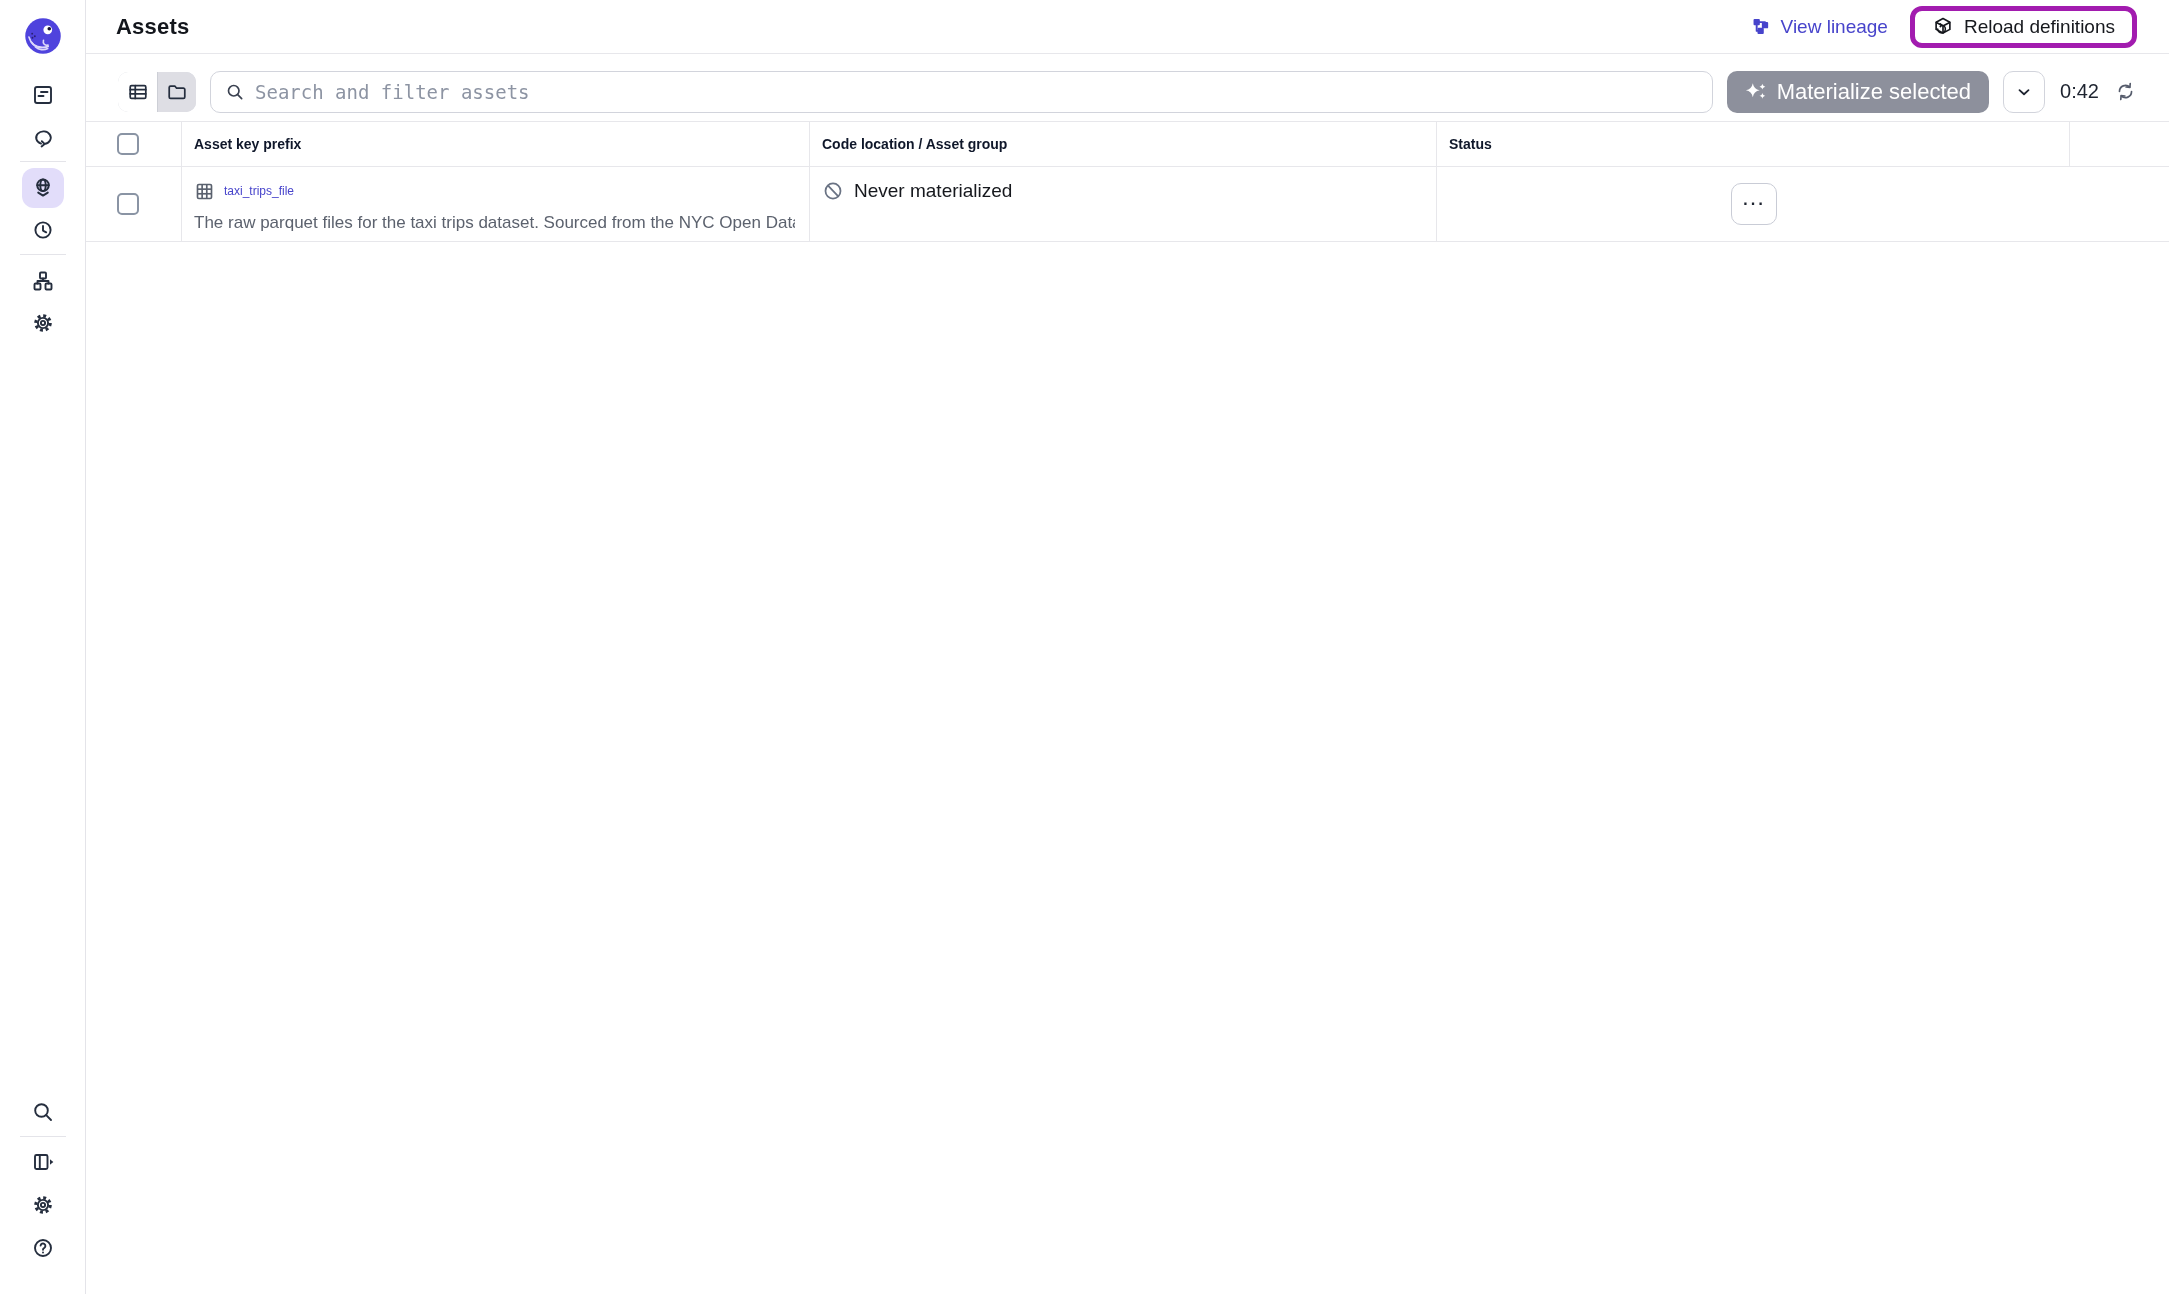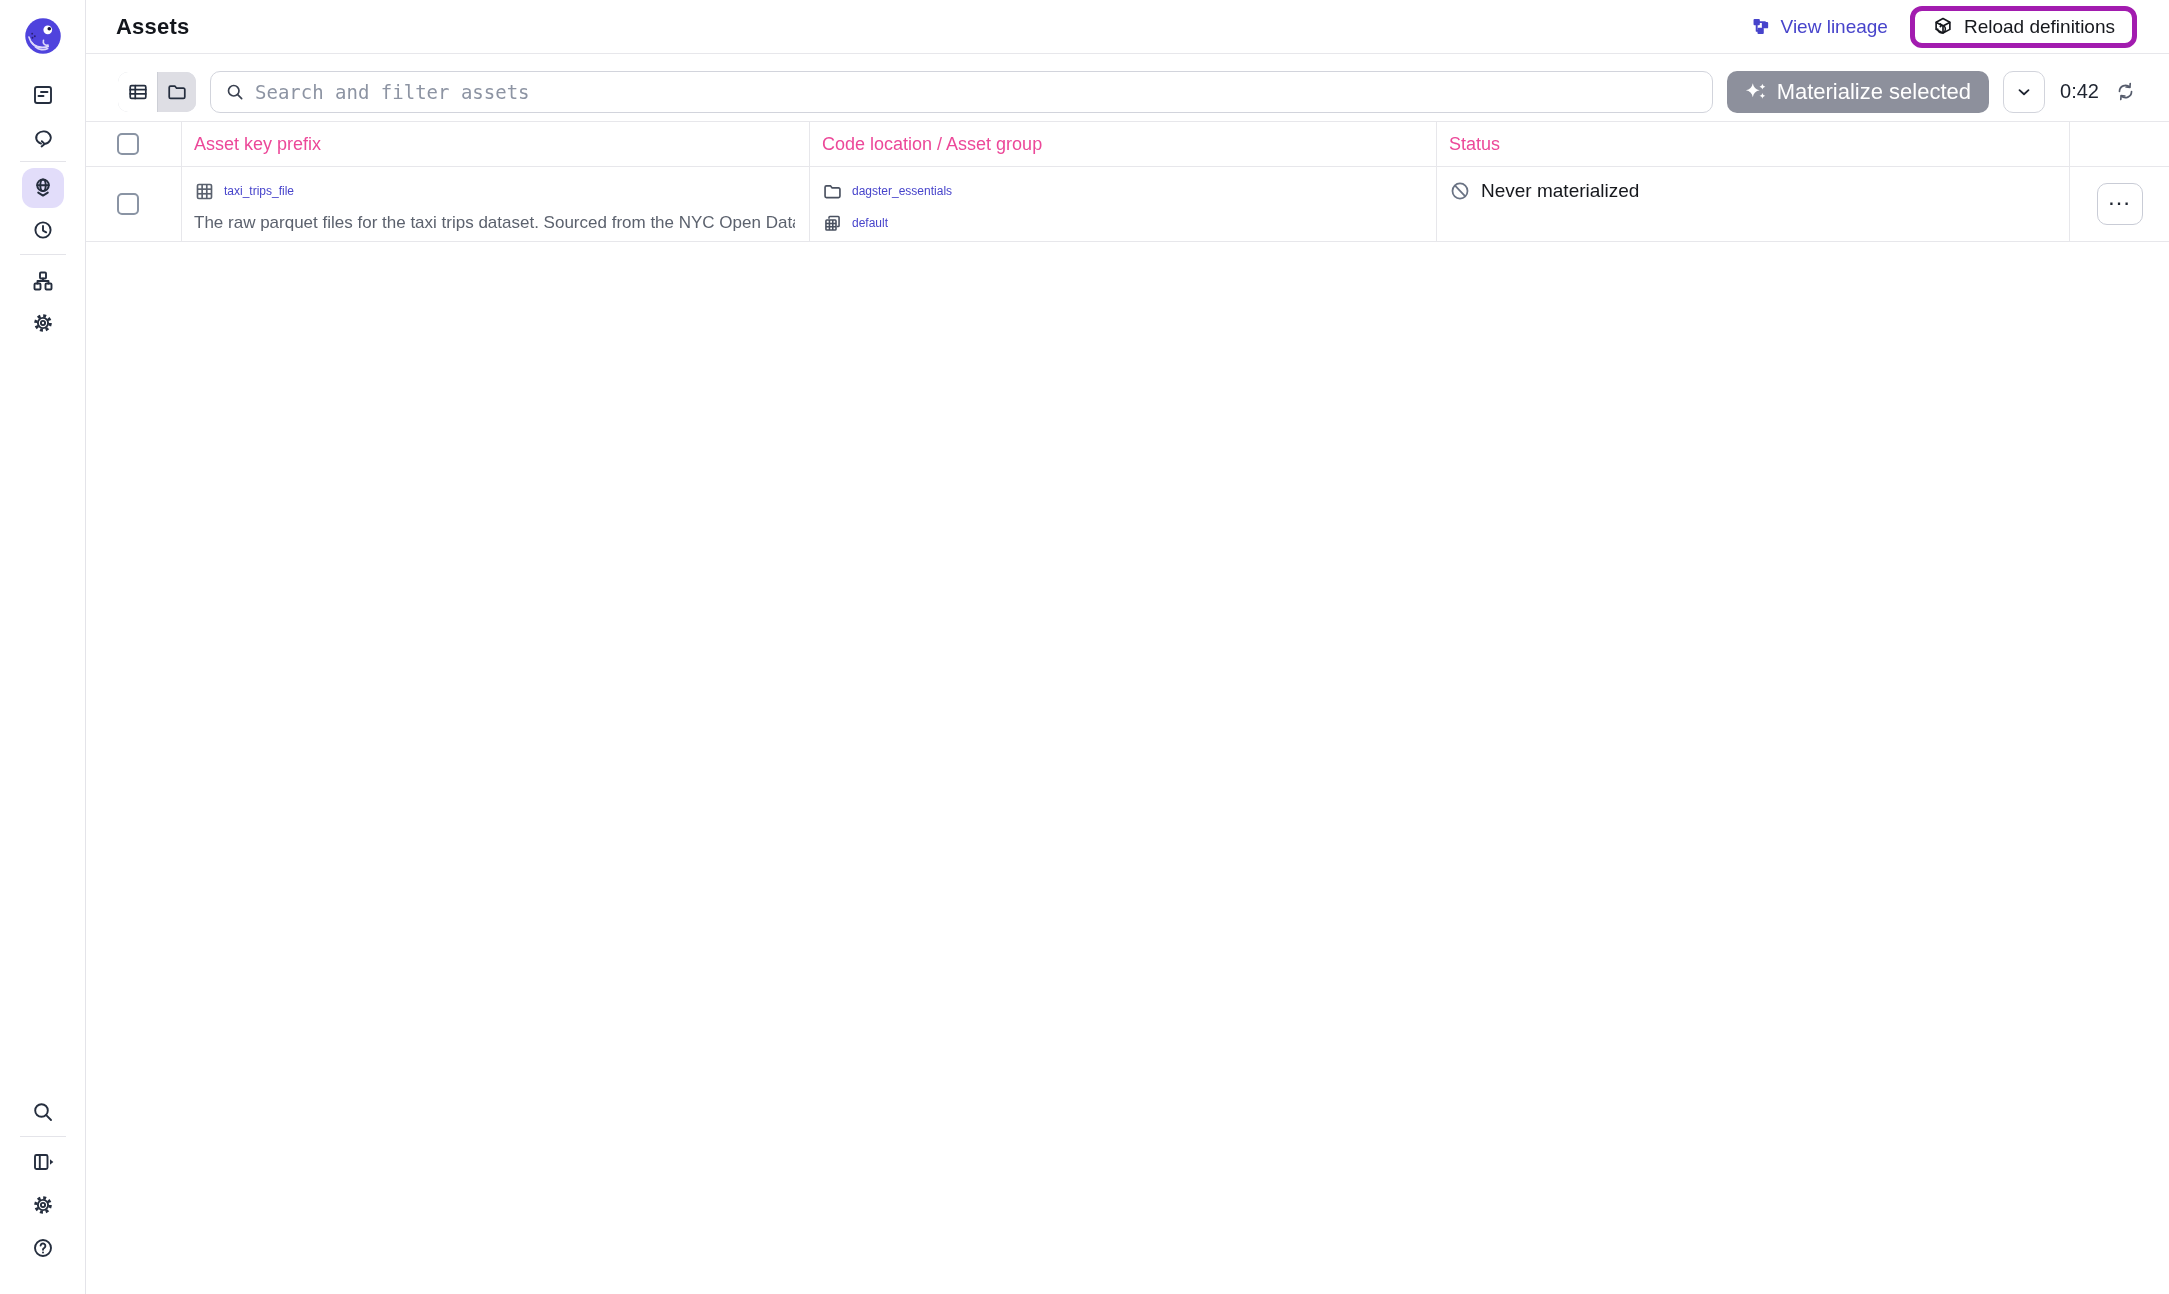--- a/index.html
+++ b/index.html
@@ -57,21 +57,21 @@
   .timer { font-size:20px; color:#1E2430; flex:none; margin-left:1px; }
   .refresh-btn { border:none; background:none; cursor:pointer; display:flex; padding:2px; flex:none; }
 
   
   .t-head, .t-row { display:grid; grid-template-columns:96px 628px 627px 633px 1fr; }
   .t-head { height:46px; border-top:1px solid #E7E7EB; border-bottom:1px solid #E7E7EB; }
   .t-row  { height:75px; border-bottom:1px solid #E7E7EB; }
   .cell { border-right:1px solid #E7E7EB; min-width:0; }
   .cell:last-child { border-right:none; }
   .t-head .label-cell { display:flex; align-items:center; padding:0 12px;
-                        font-size:18px; color:#ec4899; }
+                        font-size:14px; color:#0f172a;font-weight:bold; }
   .cb-cell { display:flex; align-items:center; padding-left:31px; }
   .checkbox { width:22px; height:22px; border:2.5px solid #8A94A4; border-radius:5px;
               background:#fff; cursor:pointer; flex:none; }
   .asset-cell, .loc-cell { padding:10px 14px 0 12px; }
   .line { display:flex; align-items:center; gap:9px; height:28px; white-space:nowrap; }
   .line + .line, .asset-desc { margin-top:4px; }
   .tlink { color:#4744CB; font-size:12px; text-decoration:none; cursor:pointer; }
   .asset-desc { font-size:17px; color:#5C626E; height:28px; line-height:28px;
                 white-space:nowrap; overflow:hidden; }
   .status-cell { padding:10px 12px 0; }
@@ -303,43 +303,20 @@
                 <line x1="4" y1="14.6" x2="20" y2="14.6"></line>
                 <line x1="9.3" y1="4" x2="9.3" y2="20"></line>
                 <line x1="14.6" y1="4" x2="14.6" y2="20"></line>
               </svg>
             </span>
             <a class="tlink">taxi_trips_file</a>
           </div>
           <div class="asset-desc">The raw parquet files for the taxi trips dataset. Sourced from the NYC Open Data por…</div>
         </div>
 
-        <div class="cell loc-cell">
-          <div class="line">
-            <span class="cell-icon" style="display:flex;">
-              <svg viewBox="0 0 24 24" width="21" height="21" fill="none" stroke="#4A5160" stroke-width="1.9" stroke-linejoin="round">
-                <path d="M3.5 7 a1.5 1.5 0 0 1 1.5-1.5 h4.6 l2 2.4 h7.4 a1.5 1.5 0 0 1 1.5 1.5 v8.1 a1.5 1.5 0 0 1-1.5 1.5 H5 a1.5 1.5 0 0 1-1.5-1.5 Z"></path>
-              </svg>
-            </span>
-            <a class="tlink">dagster_essentials</a>
-          </div>
-          <div class="line">
-            <span class="cell-icon" style="display:flex;">
-              <svg viewBox="0 0 24 24" width="21" height="21" fill="none" stroke="#4A5160" stroke-width="1.8" stroke-linejoin="round">
-                <path d="M8 6.5 V5 a1 1 0 0 1 1-1 h9.5 a1 1 0 0 1 1 1 v9.5 a1 1 0 0 1-1 1 H17"></path>
-                <rect x="4.5" y="8" width="11.5" height="11.5" rx="1"></rect>
-                <line x1="4.5" y1="12" x2="16" y2="12"></line>
-                <line x1="4.5" y1="15.7" x2="16" y2="15.7"></line>
-                <line x1="8.5" y1="8" x2="8.5" y2="19.5"></line>
-                <line x1="12.3" y1="8" x2="12.3" y2="19.5"></line>
-              </svg>
-            </span>
-            <a class="tlink">default</a>
-          </div>
-        </div>
 
         <div class="cell status-cell">
           <div class="status-line">
             <span class="cell-icon" style="display:flex;">
               <svg viewBox="0 0 24 24" width="22" height="22" fill="none" stroke="#6A7384" stroke-width="1.9" stroke-linecap="round">
                 <circle cx="12" cy="12" r="8.2"></circle>
                 <line x1="6.6" y1="6.1" x2="17.5" y2="17.6"></line>
               </svg>
             </span>
             <span>Never materialized</span>

